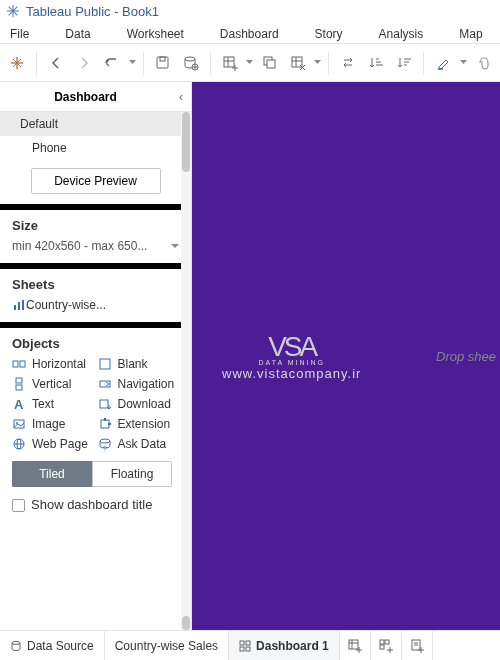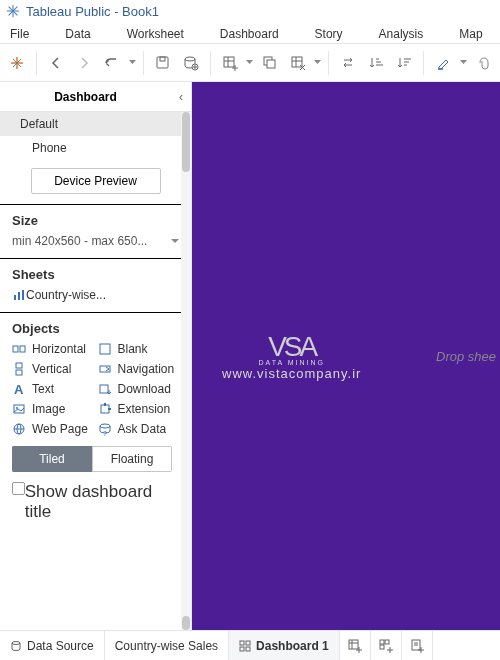--- a/index.html
+++ b/index.html
@@ -16,33 +16,33 @@
   .leftpane { width: 192px; border-right: 1px solid #e5e5e5; display: flex; flex-direction: column; position: relative; overflow: hidden; }
   .pane-tabs { display: flex; align-items: center; height: 30px; border-bottom: 1px solid #e5e5e5; }
   .pane-tab { flex: 1; text-align: center; padding: 6px 0; font-size: 12px; cursor: pointer; }
   .pane-tab.active { font-weight: 700; color: #000; }
   .pane-collapse { width: 20px; text-align: center; cursor: pointer; color: #666; }
   .devlist { padding: 0; }
   .devrow { padding: 5px 12px 5px 20px; font-size: 12px; color: #333; cursor: pointer; }
   .devrow.sel { background: #eaeaea; }
   .devrow.indent { padding-left: 32px; }
   .dev-preview { margin: 8px auto 10px; display: block; width: 130px; padding: 5px 0; text-align: center; border: 1px solid #c6c6c6; border-radius: 2px; background: #fff; font-size: 12px; cursor: pointer; }
-  .section { border-top: 1px solid #000000; padding: 8px 12px 10px; }
+  .section { border-top: 6px solid #000000; padding: 8px 12px 10px; }
   .sec-title { font-size: 13px; font-weight: 600; margin-bottom: 6px; }
   .size-sel { display: flex; align-items: center; justify-content: space-between; color: #555; font-size: 12px; cursor: pointer; }
   .sheet-row { display: flex; align-items: center; color: #3a6fb0; cursor: pointer; }
   .sheet-row span { color: #333; }
   .objects-grid { display: grid; grid-template-columns: 1fr 1fr; gap: 6px 4px; }
   .obj { display: flex; align-items: center; gap: 6px; color: #333; cursor: pointer; font-size: 12px; }
   .obj svg { color: #3a6fb0; flex-shrink: 0; }
   .tile-float { display: flex; margin-top: 10px; border-radius: 2px; overflow: hidden; width: 160px; }
   .tf-btn { flex: 1; text-align: center; padding: 5px 0; font-size: 12px; cursor: pointer; border: 1px solid #c6c6c6; }
   .tf-btn.active { background: #6f7a86; color: #fff; border-color: #6f7a86; }
   .tf-btn:not(.active) { background: #fff; }
-  .show-title { display: flex; align-items: flex-start; margin-top: 10px; font-size: 17px; color: #333; }
+  .show-title { display: flex; align-items: flex-end; gap: 6px; margin-top: 10px; font-size: 13px; color: #333; }
   .chk { width: 13px; height: 13px; border: 1px solid #999; border-radius: 2px; display: inline-block; }
   .vscroll { position: absolute; right: 0; top: 30px; bottom: 0; width: 10px; background: #f4f4f4; }
   .vthumb { position: absolute; left: 1px; right: 1px; background: #c8c8c8; border-radius: 4px; }
   .canvas { flex: 1; position: relative; background: #4c1d95; display: flex; align-items: center; justify-content: flex-end; overflow: hidden; }
   .drop-hint { position: absolute; right: 4px; color: #888; font-style: italic; font-size: 13px; }
   .watermark { position: absolute; left: 30px; top: 50%; transform: translateY(-50%); color: #d9d9d9; font-size: 13px; letter-spacing: 1px; pointer-events: none; }
   .watermark .wm-logo { font-size: 28px; font-weight: 300; letter-spacing: -3px; color: #cfcfcf; display: block; text-align: center; }
   .watermark .wm-sub { font-size: 7px; letter-spacing: 2px; text-align: center; margin-top: -4px; }
   .bottom-tabs { position: absolute; bottom: 0; left: 0; right: 0; height: 30px; display: flex; align-items: stretch; border-top: 1px solid #e5e5e5; background: #fff; }
   .btab { display: flex; align-items: center; gap: 5px; padding: 0 10px; border-right: 1px solid #e5e5e5; font-size: 12px; cursor: pointer; }

